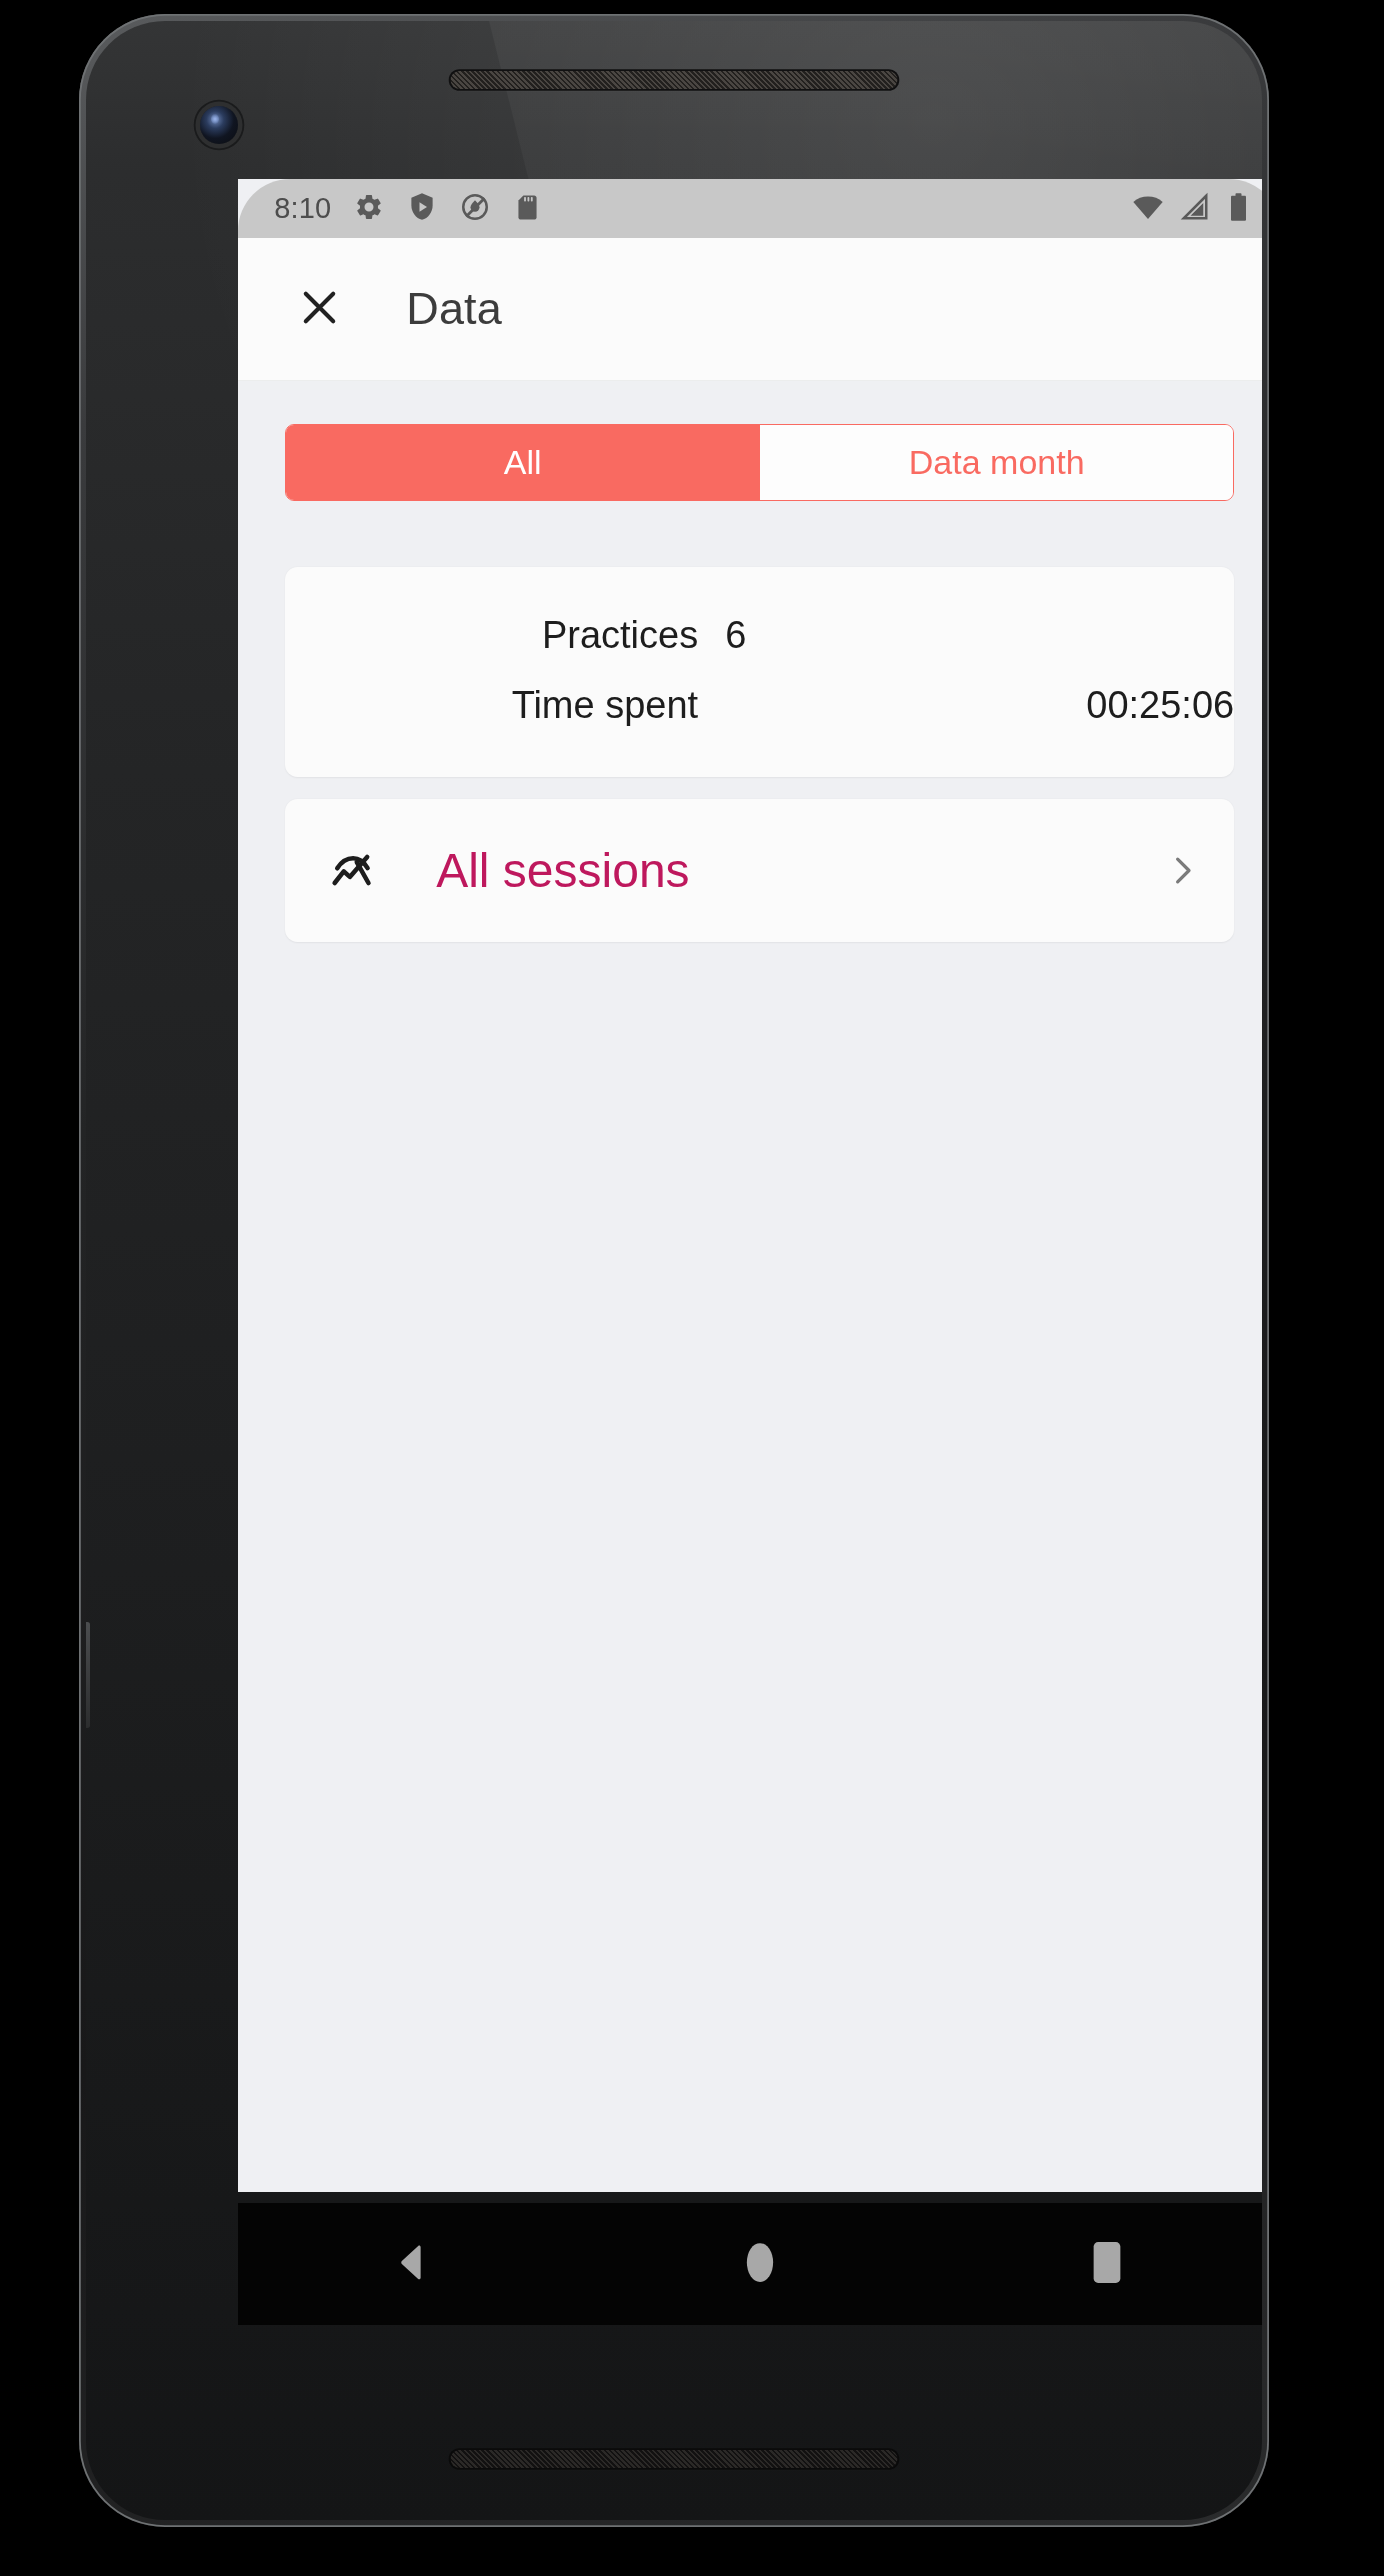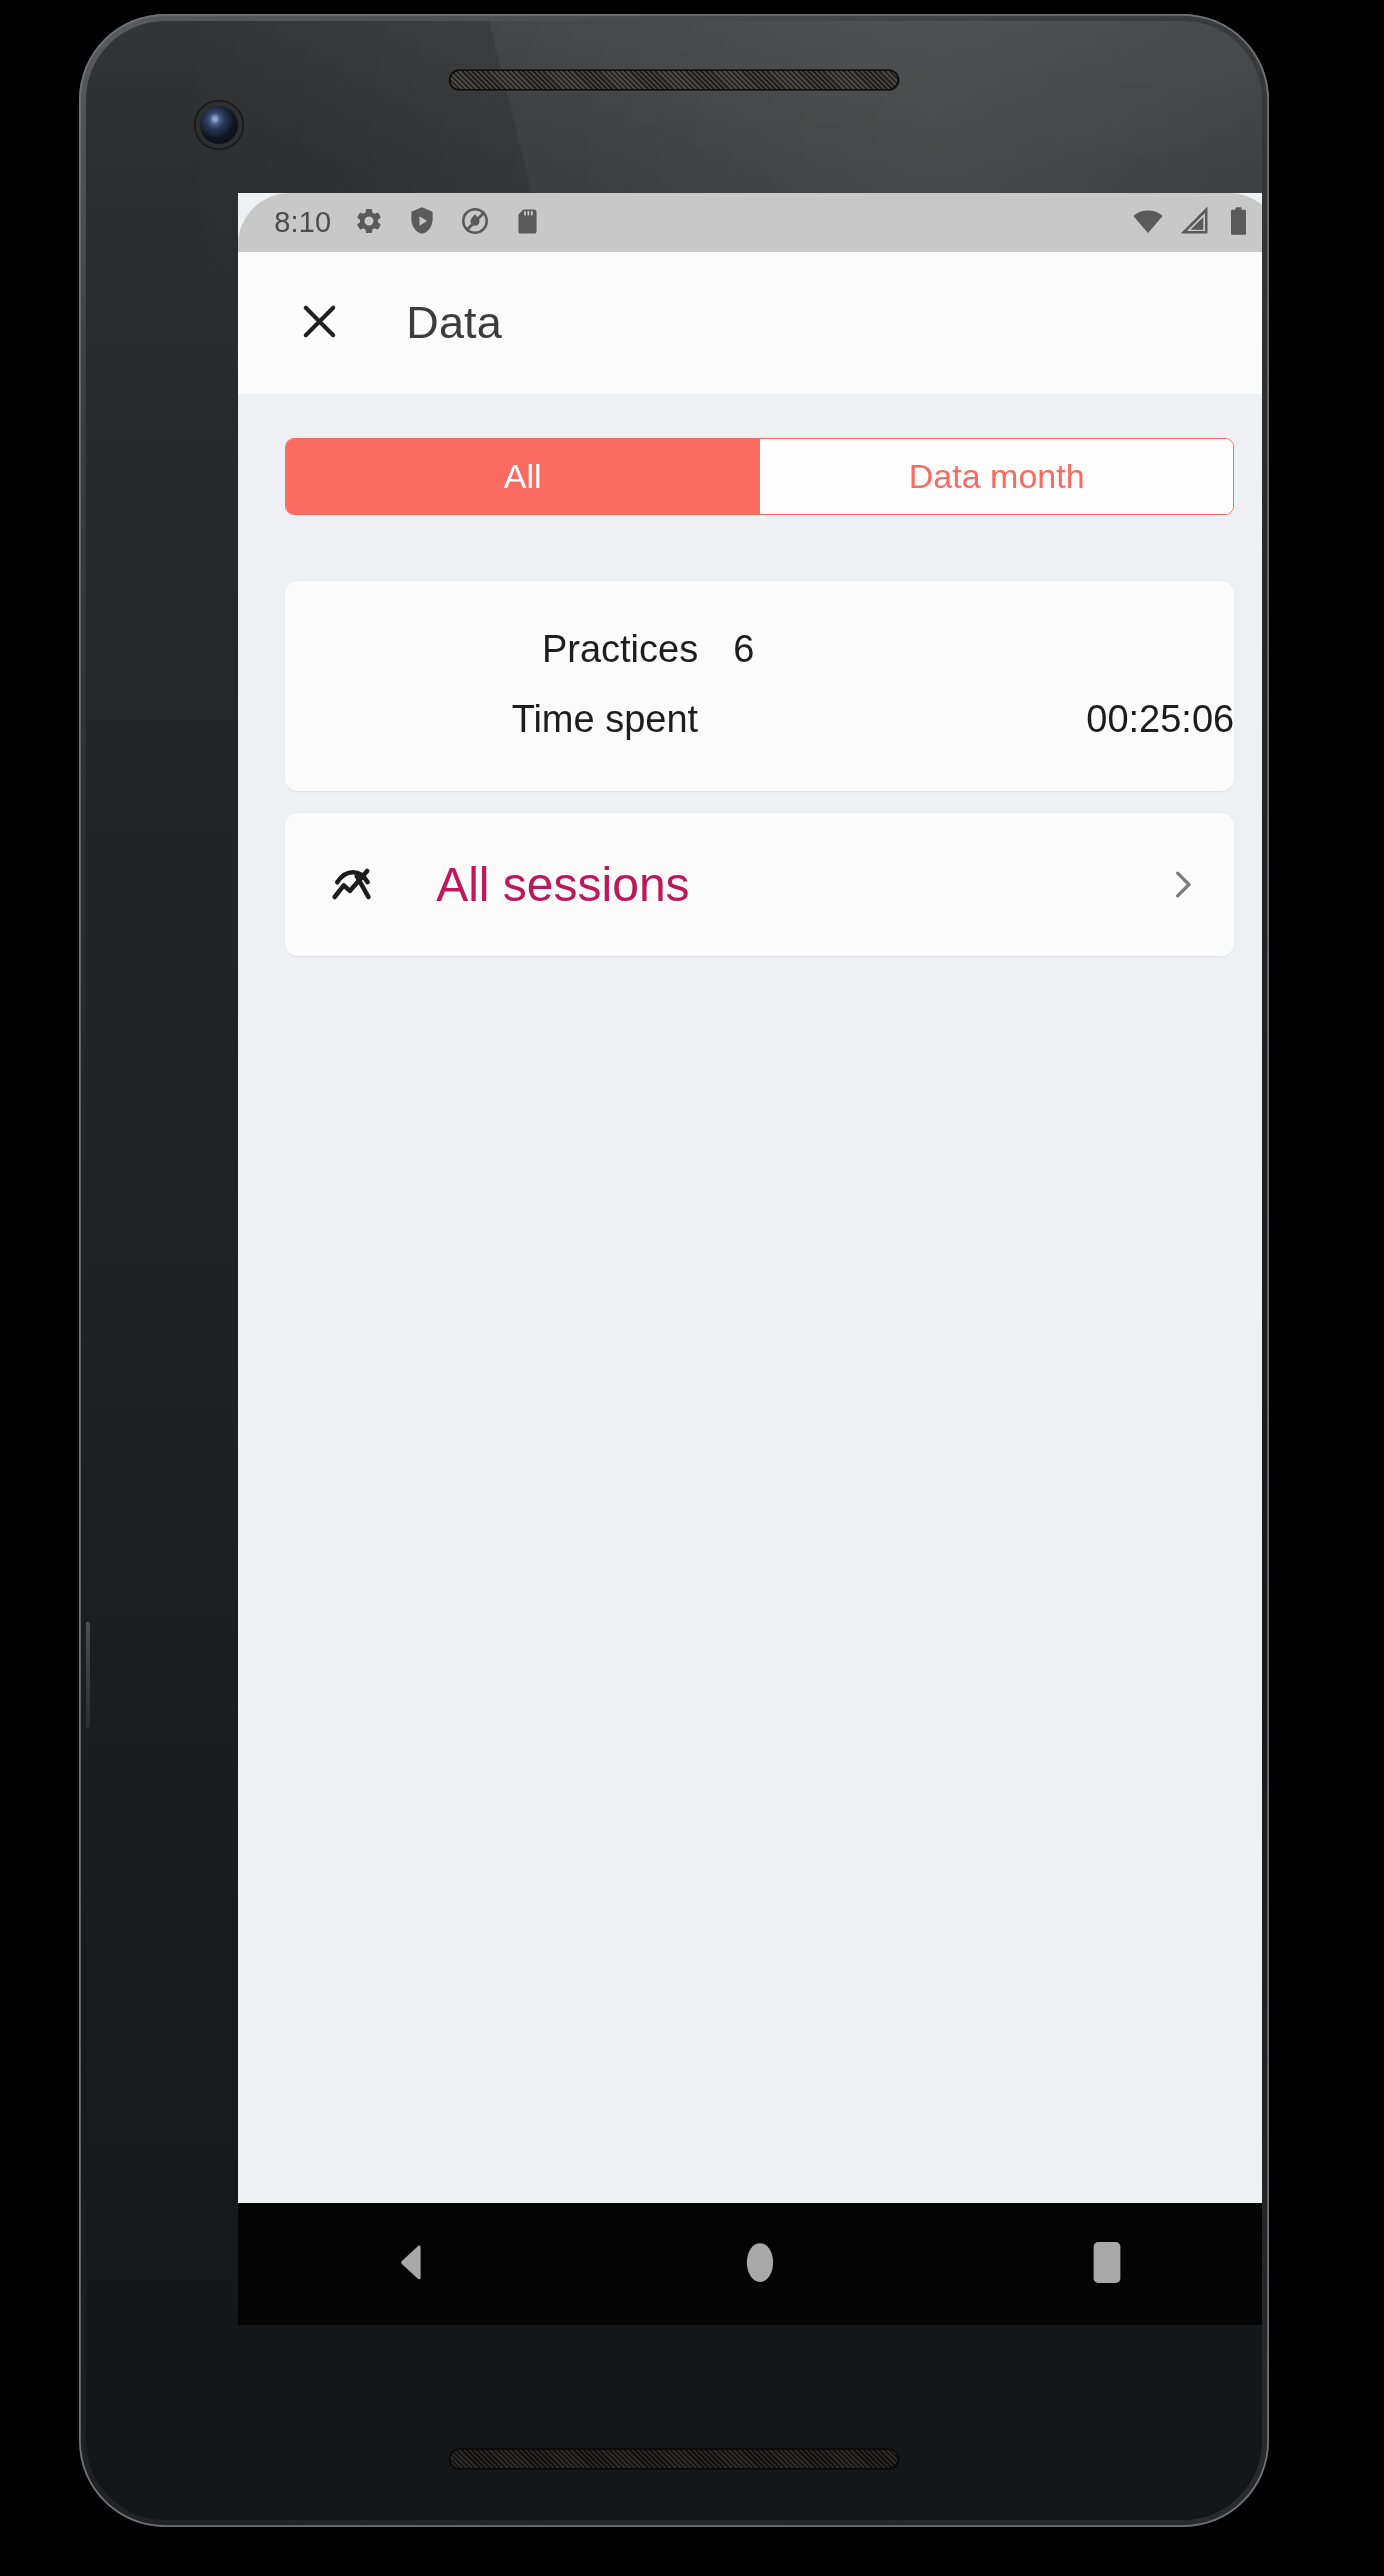--- a/index.html
+++ b/index.html
@@ -73,21 +73,21 @@
   #btn-volume{ top:823px; height:188px; }
   #btn-left-accent{
     position:absolute; left:-3.6px; top:1601px;
     width:7.2px; height:106px; border-radius:2.7px;
     background:linear-gradient(180deg,#4b4d4f,#2c2d2e);
   }
 
   
   #screen{
     position:absolute;
-    left:152px; top:172px;
+    left:152px; top:158px;
     width:1043px; height:2013px;
     background:#eff0f3;
     overflow:hidden;
   }
 
   
   #status-bar{
     position:relative;
     height:59px;
     background:#c8c8c8;
@@ -160,21 +160,20 @@
     background:#fbfbfb;
     border-radius:12.5px;
     padding:47px 0 50px 0;
     box-shadow:0 0.9px 1.8px rgba(0,0,0,.06);
   }
   .summary-row{
     display:flex;
     align-items:baseline;
     font-size:38px;
     color:#1d1d1d;
-    gap:8px;
   }
   .summary-row + .summary-row{ margin-top:27px;justify-content:space-between; }
   .summary-label{
     width:413px;
     text-align:right;
     padding-right:0;
   }
   .summary-value{
     margin-left:27px;
     text-align:left;

